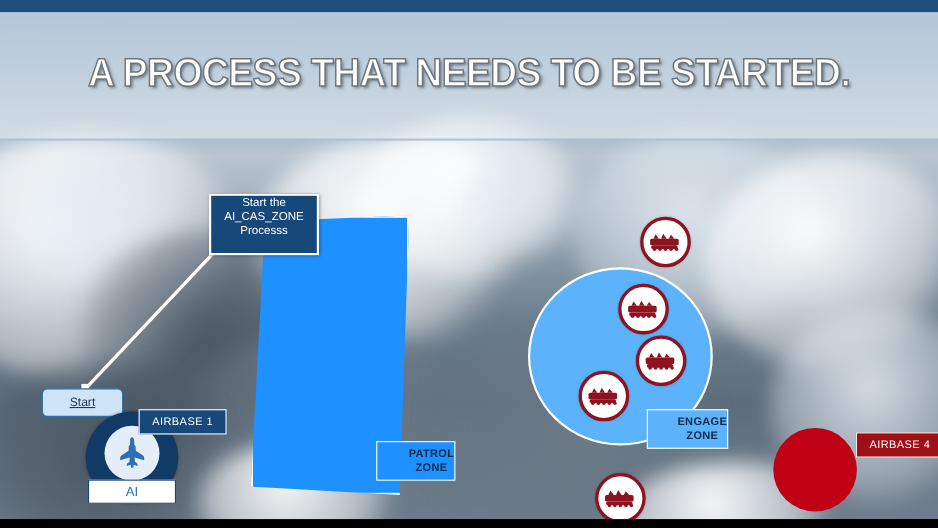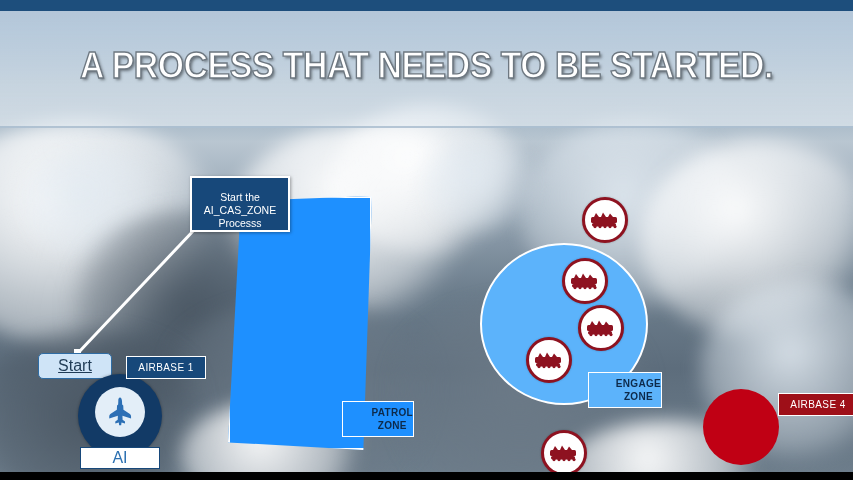--- a/index.html
+++ b/index.html
@@ -52,49 +52,49 @@
   }
 
   
   #leader-line{position:absolute;left:0;top:0;width:853px;height:480px;pointer-events:none;}
 
   
   #callout{
     position:absolute;left:190px;top:176px;width:96px;height:52px;
     background:#17487a;border:2px solid #ffffff;
     color:#ffffff;font-size:10.5px;line-height:13px;text-align:center;
-    display:flex;align-items:flex-end;justify-content:center;
+    display:flex;align-items:flex-start;justify-content:center;
     box-shadow:1px 1px 3px rgba(0,0,0,.35);
   }
 
   
   #start-btn{
     position:absolute;left:38px;top:353px;width:72px;height:24px;
     background:#cfe4f7;border:1.5px solid #2e6ca4;border-radius:5px;
-    color:#1f3b55;font-size:16px;display:flex;align-items:center;justify-content:center;text-decoration:underline;
+    color:#1f3b55;font-size:11px;display:flex;align-items:center;justify-content:center;text-decoration:underline;
   }
 
   
   #ai-ring{
     position:absolute;left:78px;top:374px;width:84px;height:84px;
     border-radius:50%;background:#123a66;
     box-shadow:0 0 3px rgba(0,0,0,.35);
   }
   #ai-inner{
     position:absolute;left:17px;top:13px;width:50px;height:50px;
     border-radius:50%;background:#e3eef8;
     display:flex;align-items:center;justify-content:center;
   }
   #ai-label{
-    position:absolute;left:80px;top:447px;width:78px;height:20px;
+    position:absolute;left:80px;top:436px;width:78px;height:20px;
     background:#ffffff;border:1.5px solid #17487a;
-    color:#2a6fb0;font-size:16px;display:flex;align-items:center;justify-content:center;
+    color:#2a6fb0;font-size:12px;display:flex;align-items:center;justify-content:center;
   }
   #airbase1-label{
-    position:absolute;left:126px;top:356px;width:78px;height:21px;
+    position:absolute;left:126px;top:372px;width:78px;height:21px;
     background:#17487a;border:1.5px solid #ffffff;
     color:#ffffff;font-size:10px;letter-spacing:.4px;
     display:flex;align-items:center;justify-content:center;
   }
   #airbase4-label{
     position:absolute;left:762px;top:393px;width:78px;height:21px;
     background:#9e0f18;border:1.5px solid #ffffff;
     color:#ffffff;font-size:10px;letter-spacing:.4px;
     display:flex;align-items:center;justify-content:center;margin-left:16px;
   }

